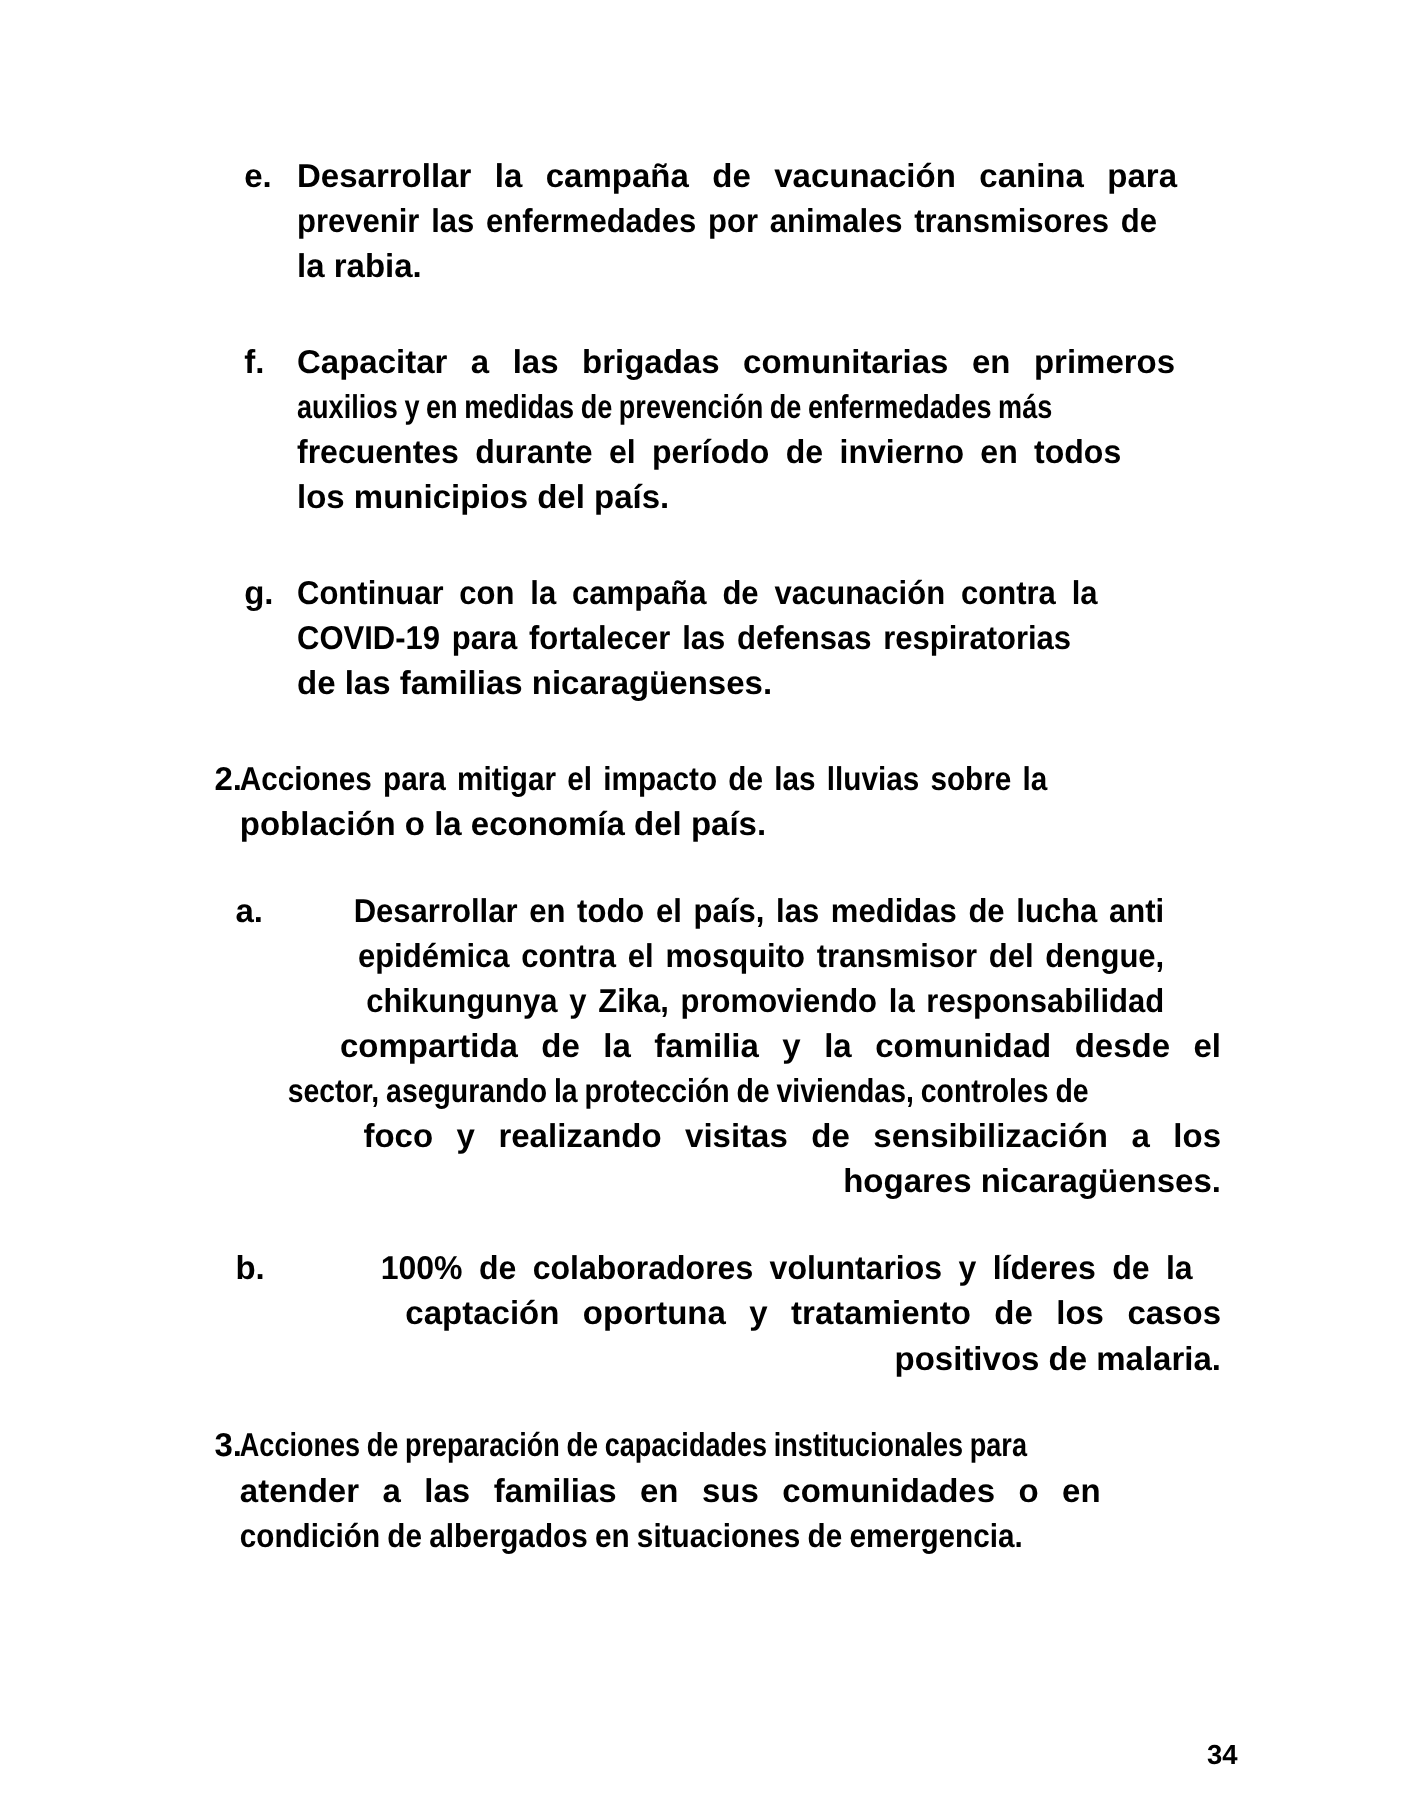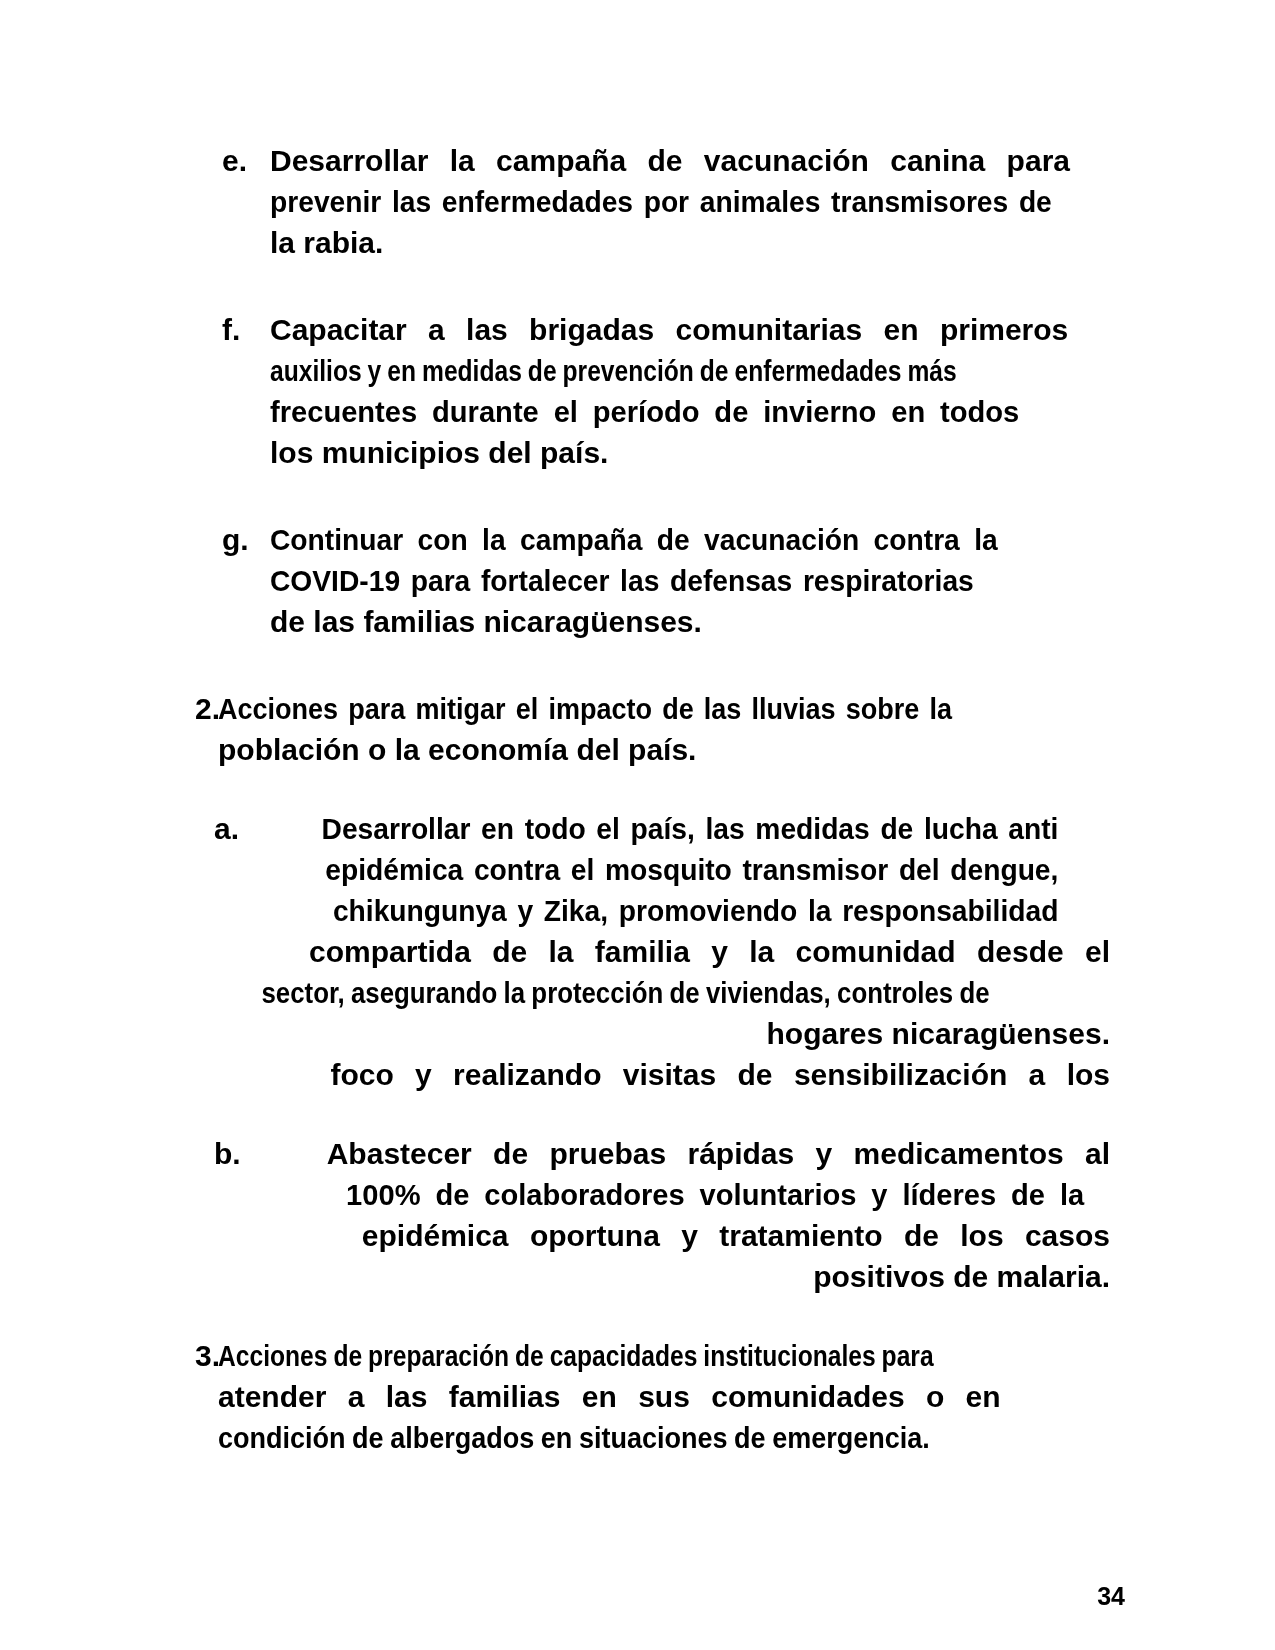--- a/index.html
+++ b/index.html
@@ -139,31 +139,30 @@
     </div>
 
     <div class="item lvl-sub gap-md">
       <span class="marker">a.</span>
       <span class="lines">
         <span class="line c94 sp-small">Desarrollar en todo el país, las medidas de lucha anti</span>
         <span class="line c94 sp-small">epidémica contra el mosquito transmisor del dengue,</span>
         <span class="line c94 sp-small">chikungunya y Zika, promoviendo la responsabilidad</span>
         <span class="line c100 sp-wide">compartida de la familia y la comunidad desde el</span>
         <span class="line c86 sp-tight">sector, asegurando la protección de viviendas, controles de</span>
+        <span class="line c100 sp-wide">foco y realizando visitas de sensibilización a los</span>
         <span class="line c100 sp-none">hogares nicaragüenses.</span>
-        <span class="line c100 sp-wide">foco y realizando visitas de sensibilización a los</span>
       </span>
     </div>
 
     <div class="item lvl-sub gap-md">
       <span class="marker">b.</span>
       <span class="lines">
-        <span class="line c100 sp-wide">Abastecer de pruebas rápidas y medicamentos al</span>
         <span class="line c97 sp-med">100% de colaboradores voluntarios y líderes de la</span>
-        <span class="line c100 sp-wide">epidémica oportuna y tratamiento de los casos</span>
+        <span class="line c100 sp-wide">captación oportuna y tratamiento de los casos</span>
         <span class="line c100 sp-none">positivos de malaria.</span>
       </span>
     </div>
 
     <div class="item lvl-num">
       <span class="marker">3.</span>
       <span class="lines">
         <span class="line c82 sp-tight">Acciones de preparación de capacidades institucionales para</span>
         <span class="line c100 sp-wide">atender a las familias en sus comunidades o en</span>
         <span class="line c90 sp-tight">condición de albergados en situaciones de emergencia.</span>

